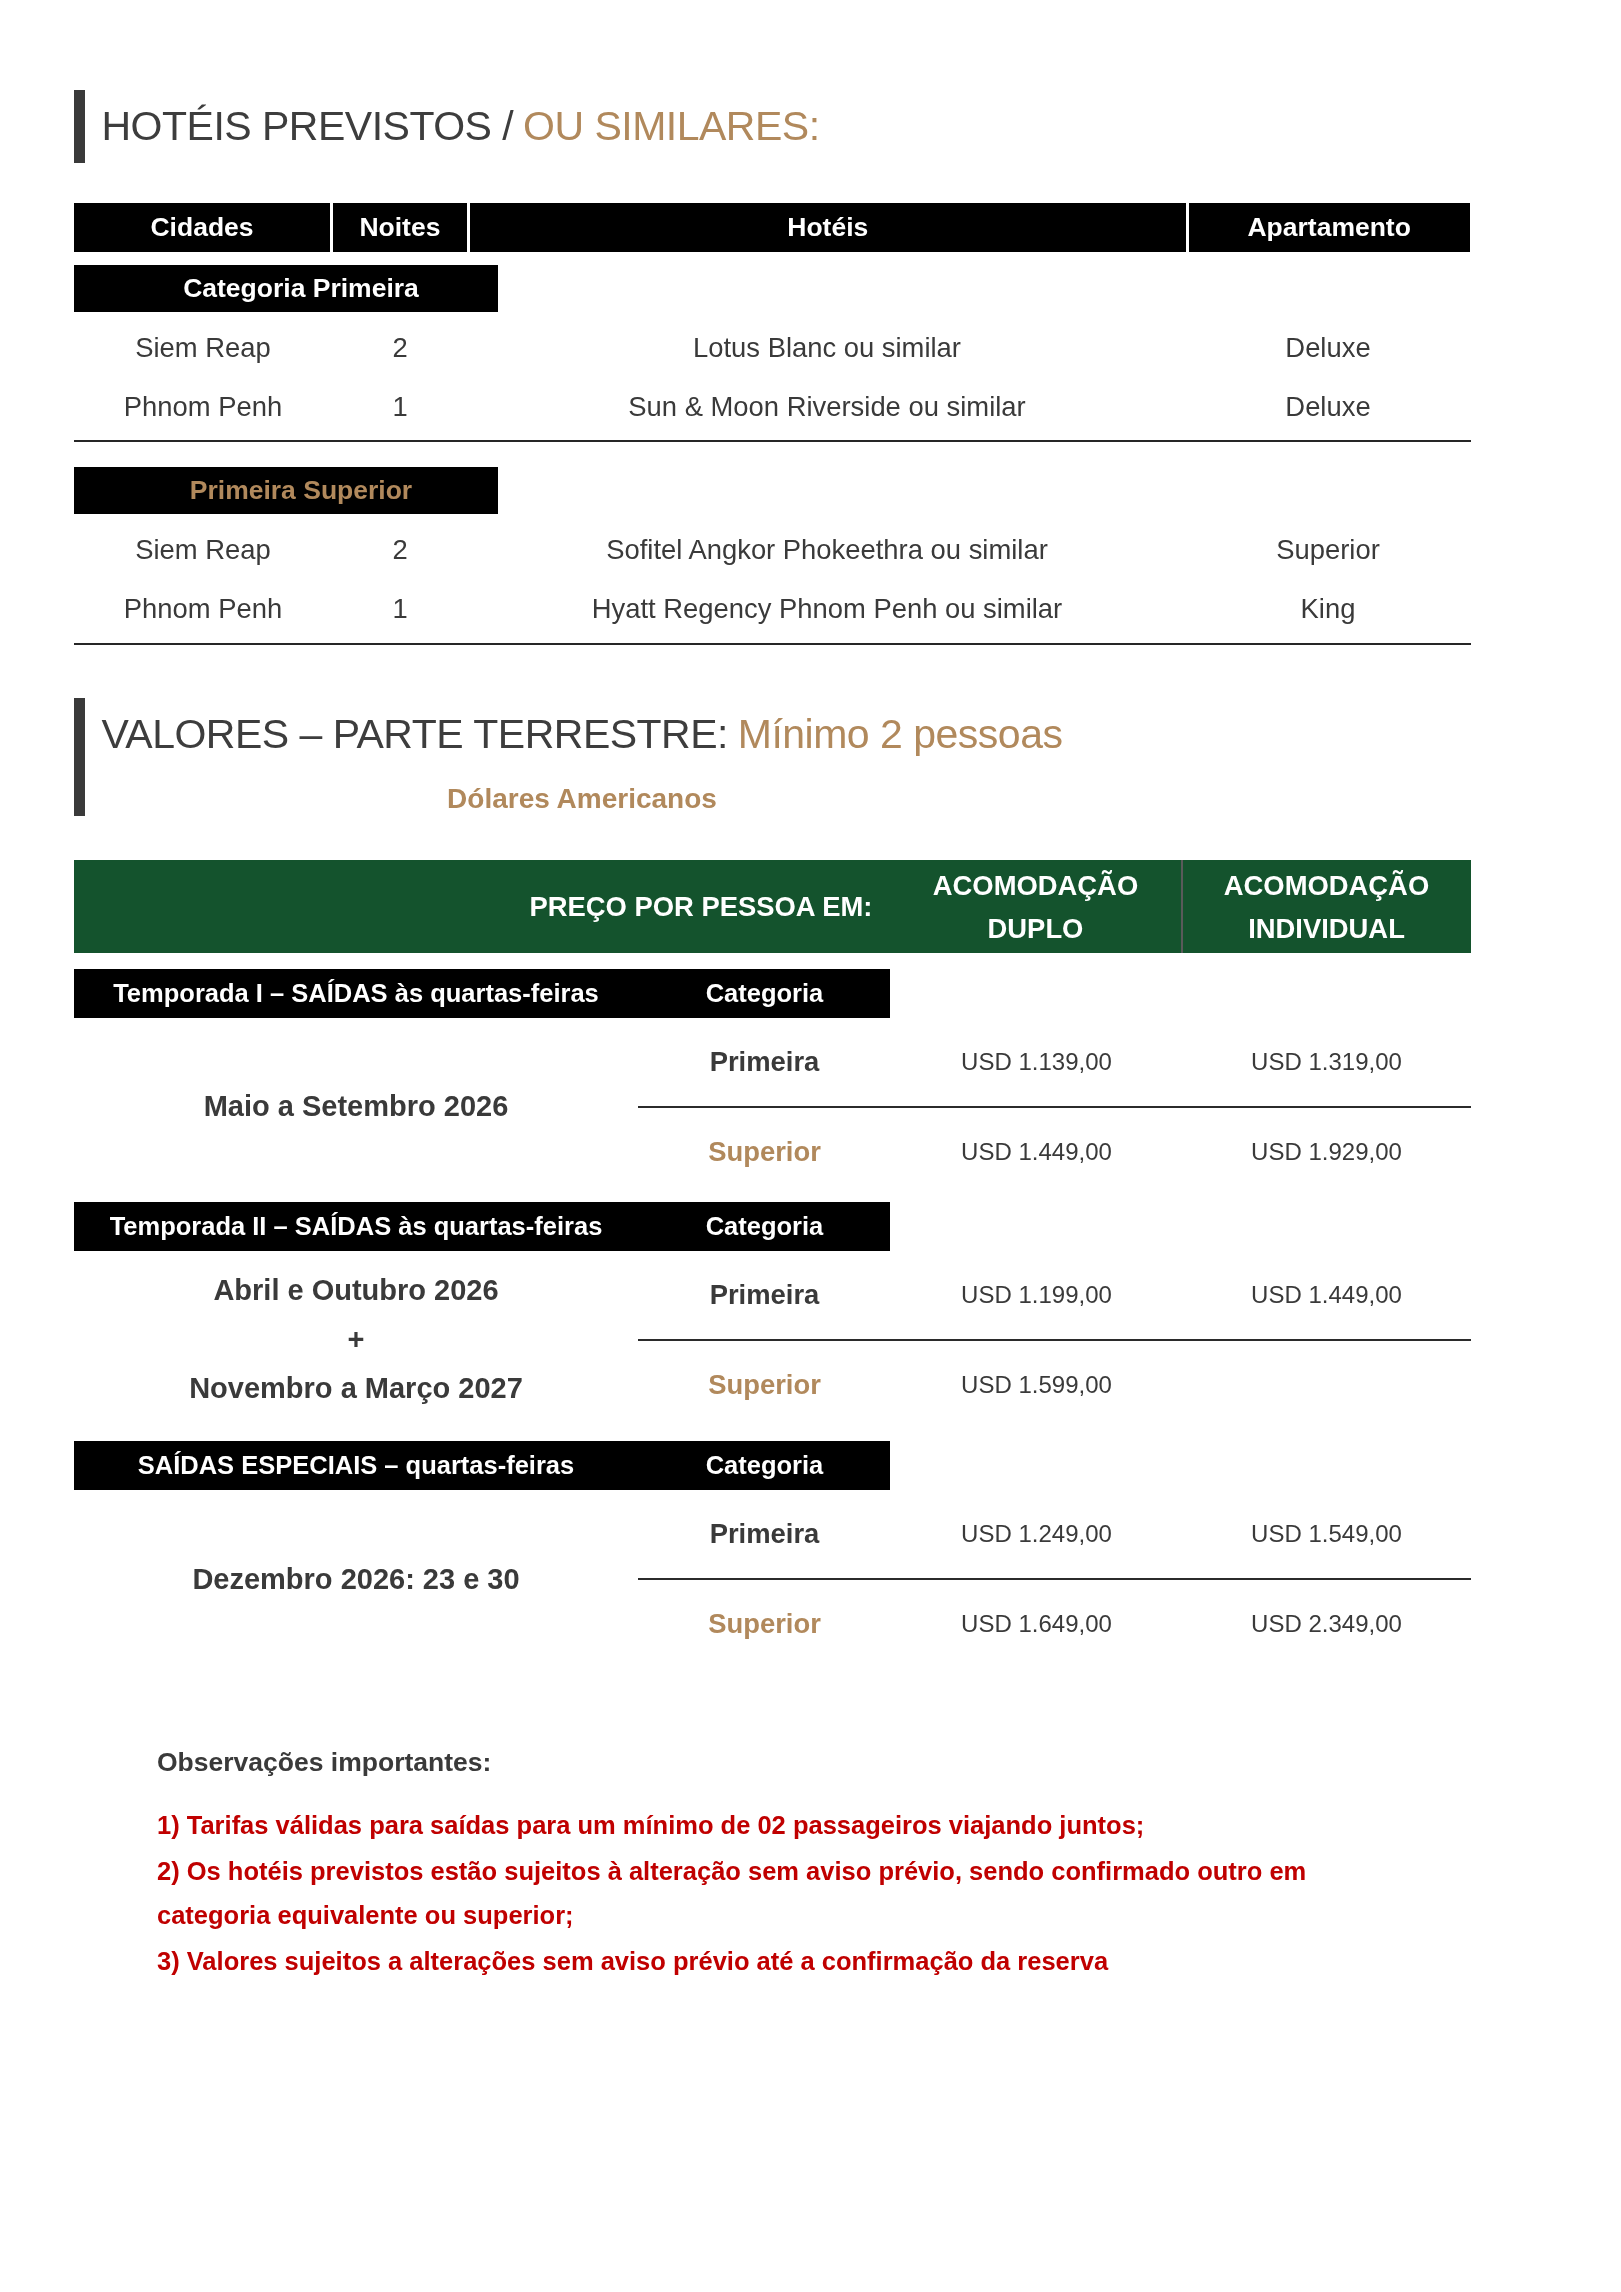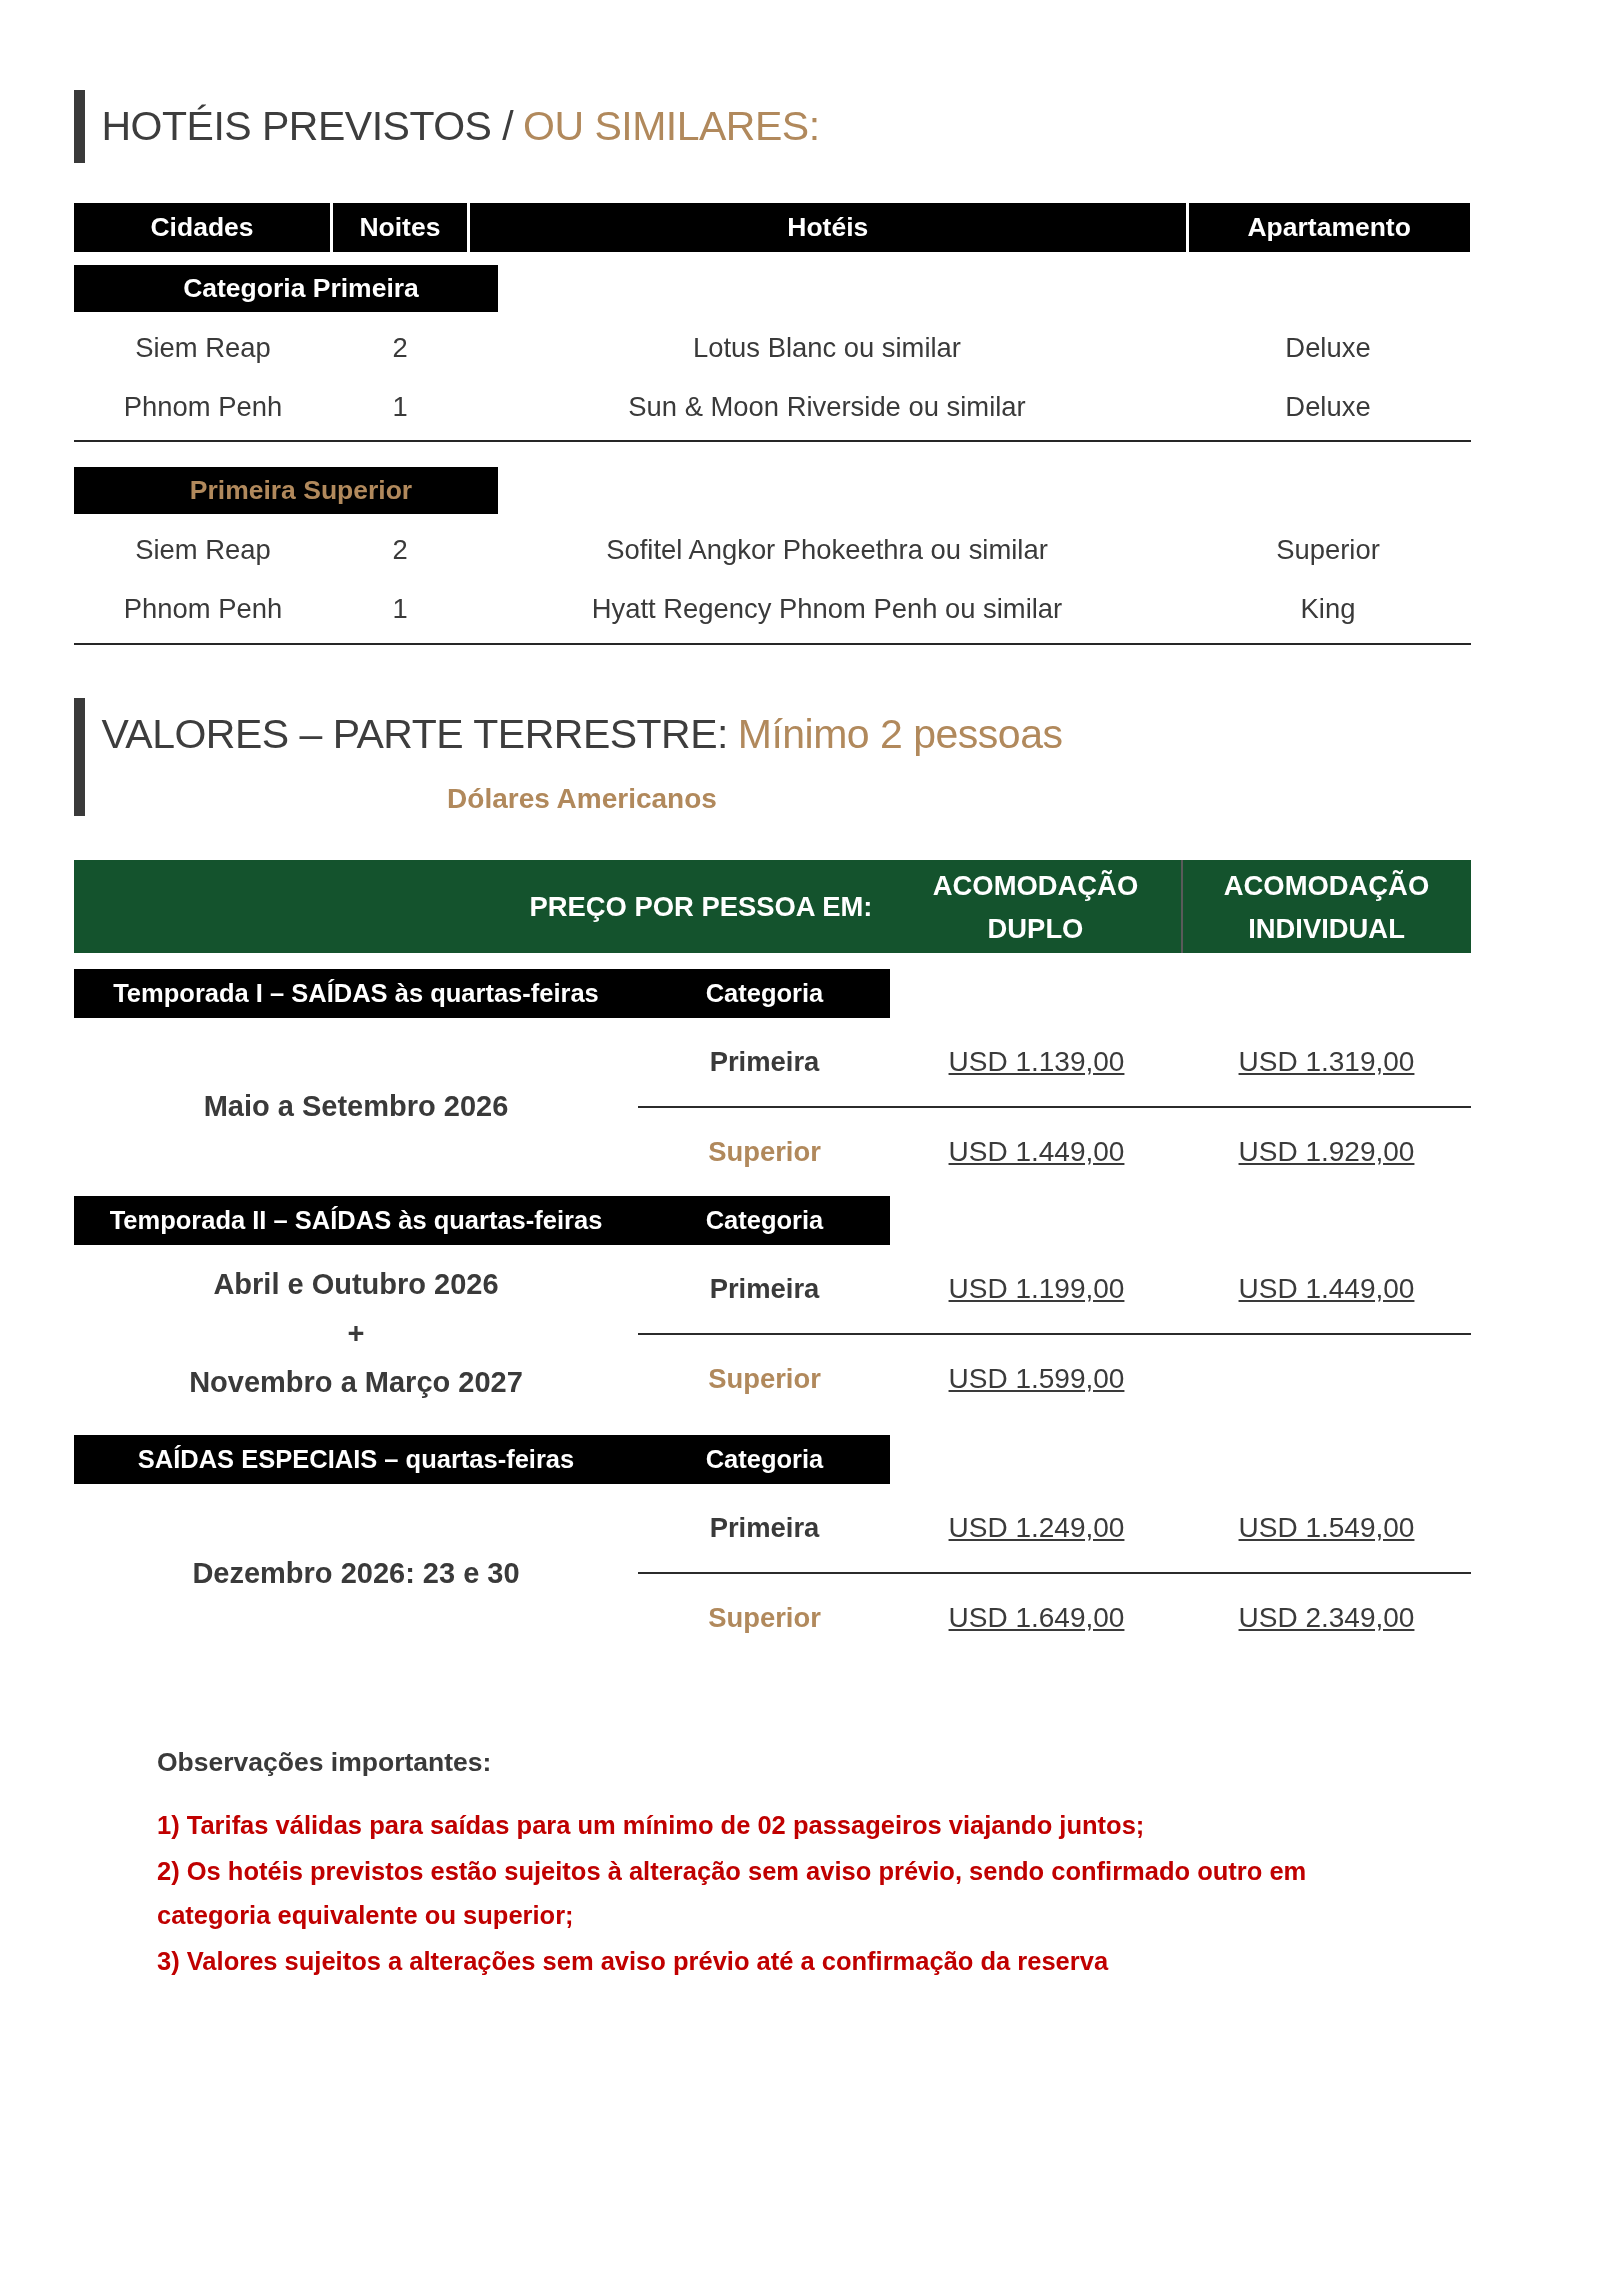--- a/index.html
+++ b/index.html
@@ -49,25 +49,25 @@
             color:#fff;font-weight:bold;font-size:25.5px;white-space:nowrap;}
   .pt-sec .rows{display:grid;grid-template-columns:564px 253px 291px 289px;
                 grid-template-rows:88px 2px 88px;}
   .period{grid-column:1;grid-row:1 / span 3;display:flex;flex-direction:column;
           align-items:center;justify-content:center;font-weight:bold;font-size:29px;
           color:#3a3a3a;line-height:49px;text-align:center;}
   .catcell{display:flex;align-items:center;justify-content:center;
            font-weight:bold;font-size:27.4px;color:#3a3a3a;}
   .catcell.acc{color:#b1895c;}
   .pricecell{display:flex;align-items:center;justify-content:center;
-             font-size:28px;color:#3a3a3a;white-space:nowrap;text-decoration:underline;}
+             font-size:24px;color:#3a3a3a;white-space:nowrap;}
   .rdiv{grid-column:2 / span 3;grid-row:2;background:#2b2b2b;height:2px;}
   .r1{grid-row:1;} .r3{grid-row:3;}
   .c2{grid-column:2;} .c3{grid-column:3;} .c4{grid-column:4;}
-  .band.b1{margin-top:15.7px;} .band.b2{margin-top:0;} .band.b3{margin-top:12.7px;}
+  .band.b1{margin-top:15.7px;} .band.b2{margin-top:6px;} .band.b3{margin-top:12.7px;}
 
   
   #notes{position:absolute;left:157px;top:1747px;width:1225px;}
   .notes-title{font-weight:bold;font-size:26.5px;color:#3a3a3a;margin-bottom:25px;}
   .note-item{font-weight:bold;font-size:25.5px;color:#c00000;line-height:44px;margin:0 0 2px 0;}
 </style>
 </head>
 <body>
 
 <div class="page">

